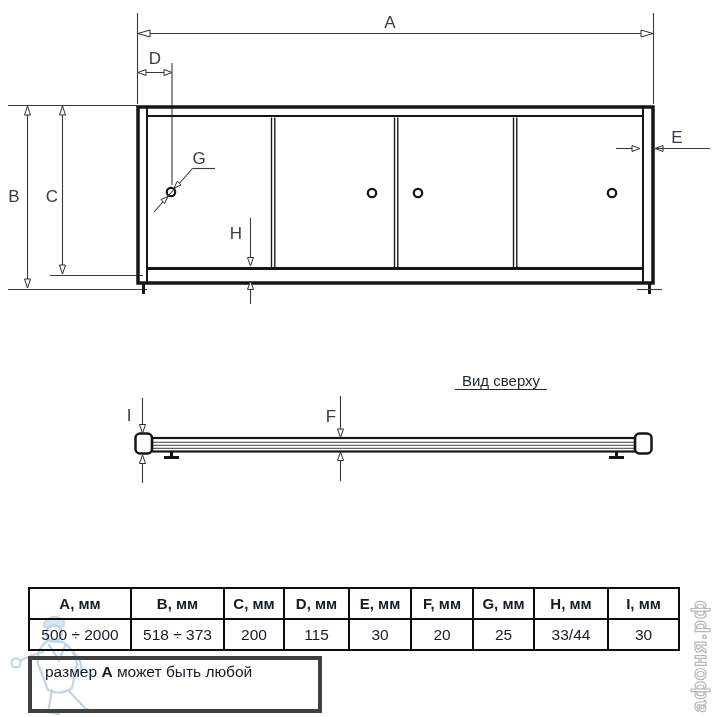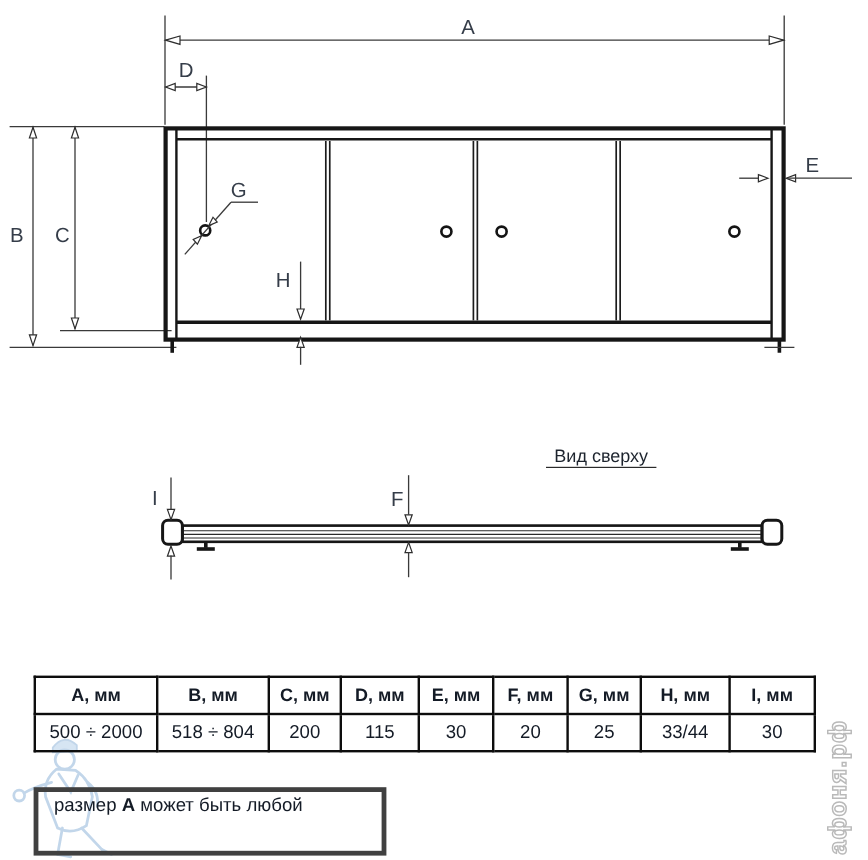--- a/index.html
+++ b/index.html
@@ -7,21 +7,21 @@
     position:relative;width:723px;height:717px;background:#ffffff;overflow:hidden;
     font-family:"Liberation Sans",sans-serif;color:#1a2230;
   }
   svg{position:absolute;left:0;top:0;}
   svg text{font-family:"Liberation Sans",sans-serif;fill:#353d49;font-size:17px;}
   .dimline{stroke:#3a3a3a;stroke-width:1.1;fill:none;}
   .thick{stroke:#161616;fill:none;}
   .arrow{fill:#ffffff;stroke:#2e2e2e;stroke-width:1;}
   
   .dims-table{
-    position:absolute;left:28px;top:563px;border-collapse:collapse;
+    position:absolute;left:28px;top:587px;border-collapse:collapse;
     background:transparent;table-layout:fixed;border-radius:27px;
   }
   .dims-table td{
     border:2px solid #0d0d0d;height:29px;text-align:center;vertical-align:middle;
     font-size:15.5px;color:#141b26;padding:0 2px;background:transparent;
   }
   .dims-table tr.hdr td{font-weight:700;font-size:15px;}
   
   .note-box{
     position:absolute;left:28px;top:656px;width:273px;height:44px;
@@ -208,21 +208,21 @@
       <td>C, мм</td>
       <td>D, мм</td>
       <td>E, мм</td>
       <td>F, мм</td>
       <td>G, мм</td>
       <td>H, мм</td>
       <td>I, мм</td>
     </tr>
     <tr>
       <td>500 ÷ 2000</td>
-      <td>518 ÷ 804</td>
+      <td>518 ÷ 373</td>
       <td>200</td>
       <td>115</td>
       <td>30</td>
       <td>20</td>
       <td>25</td>
       <td>33/44</td>
       <td>30</td>
     </tr>
   </tbody>
     </table>

